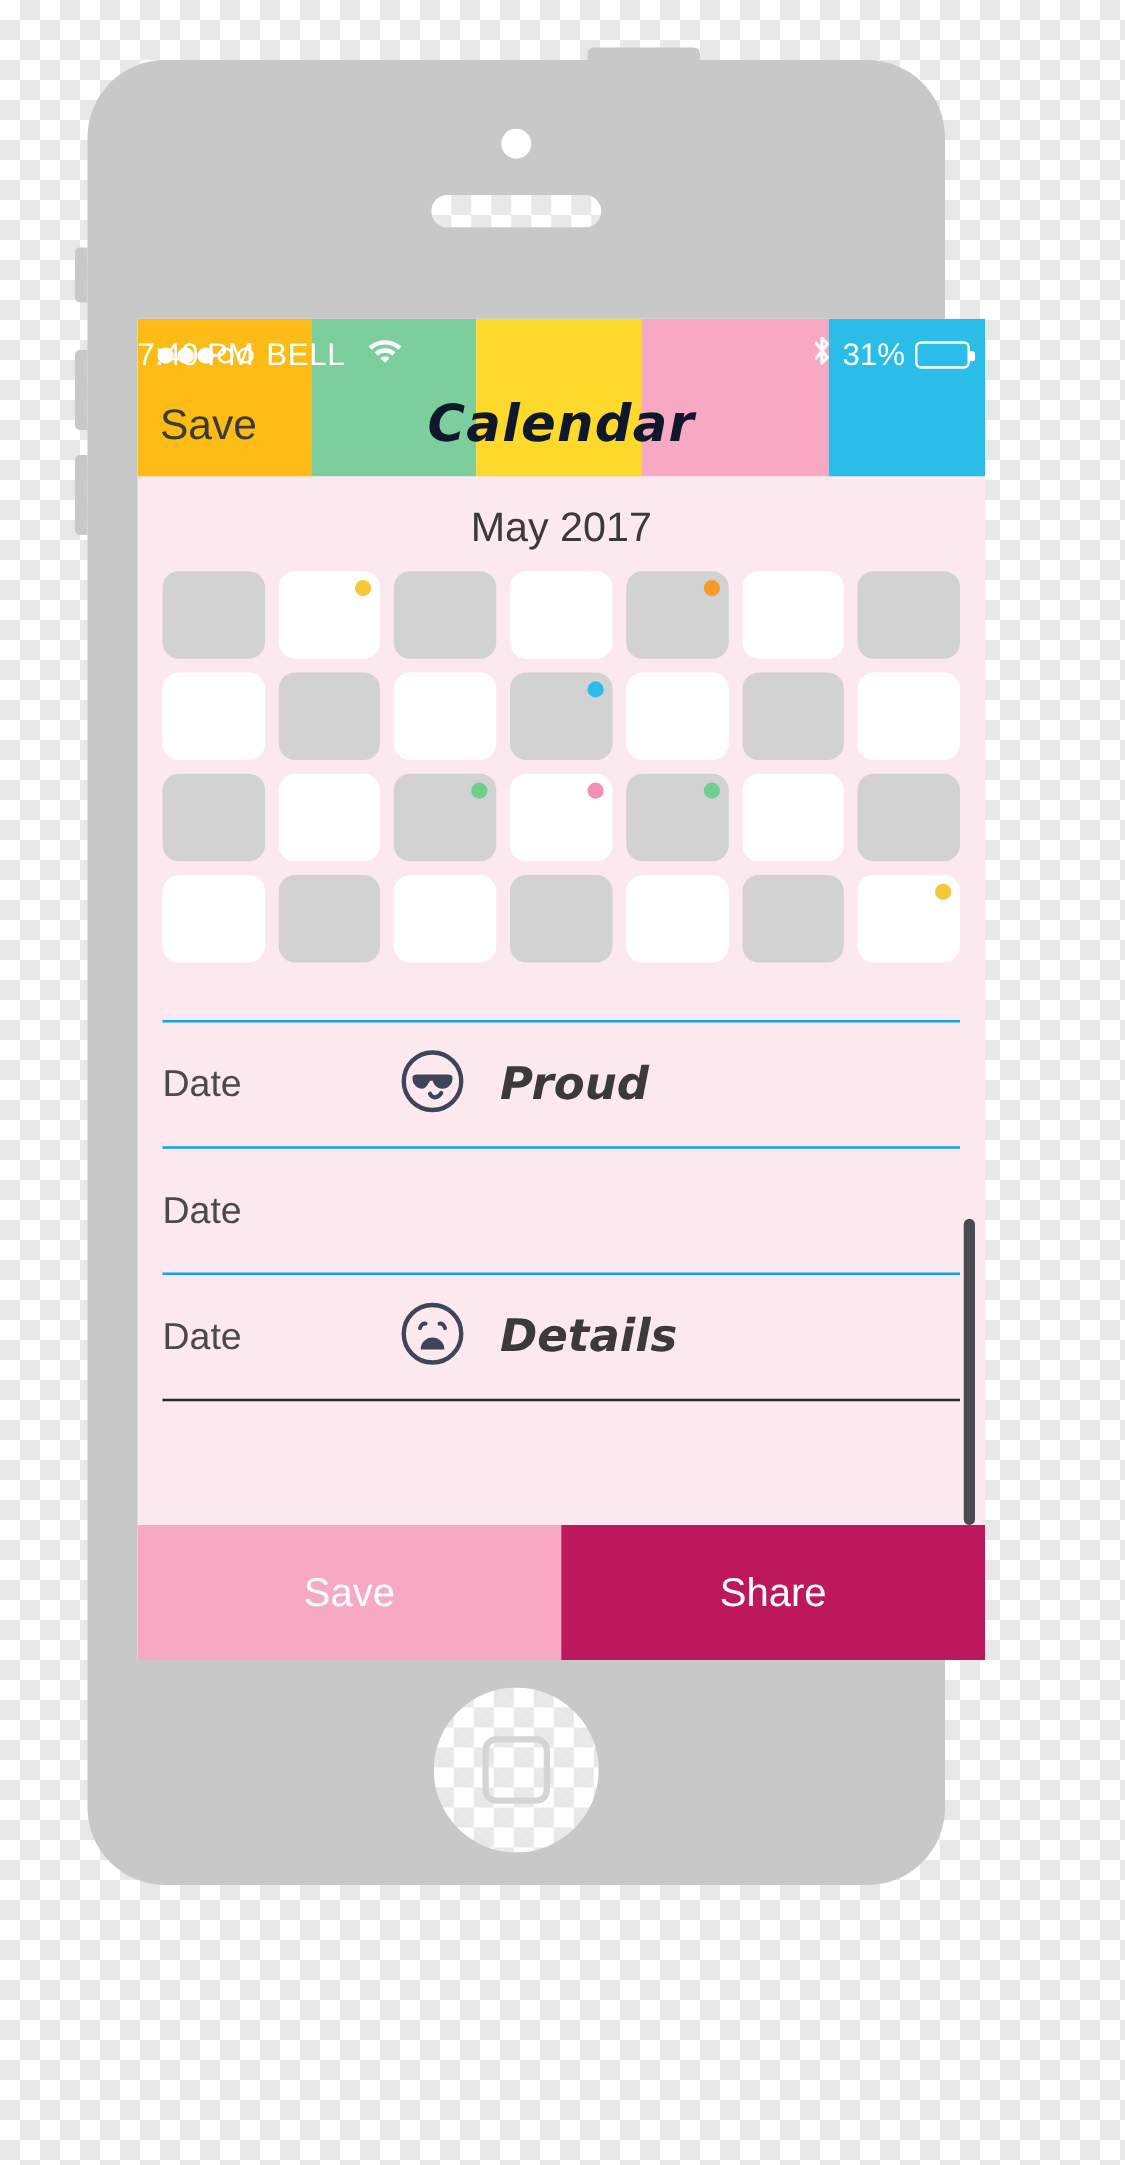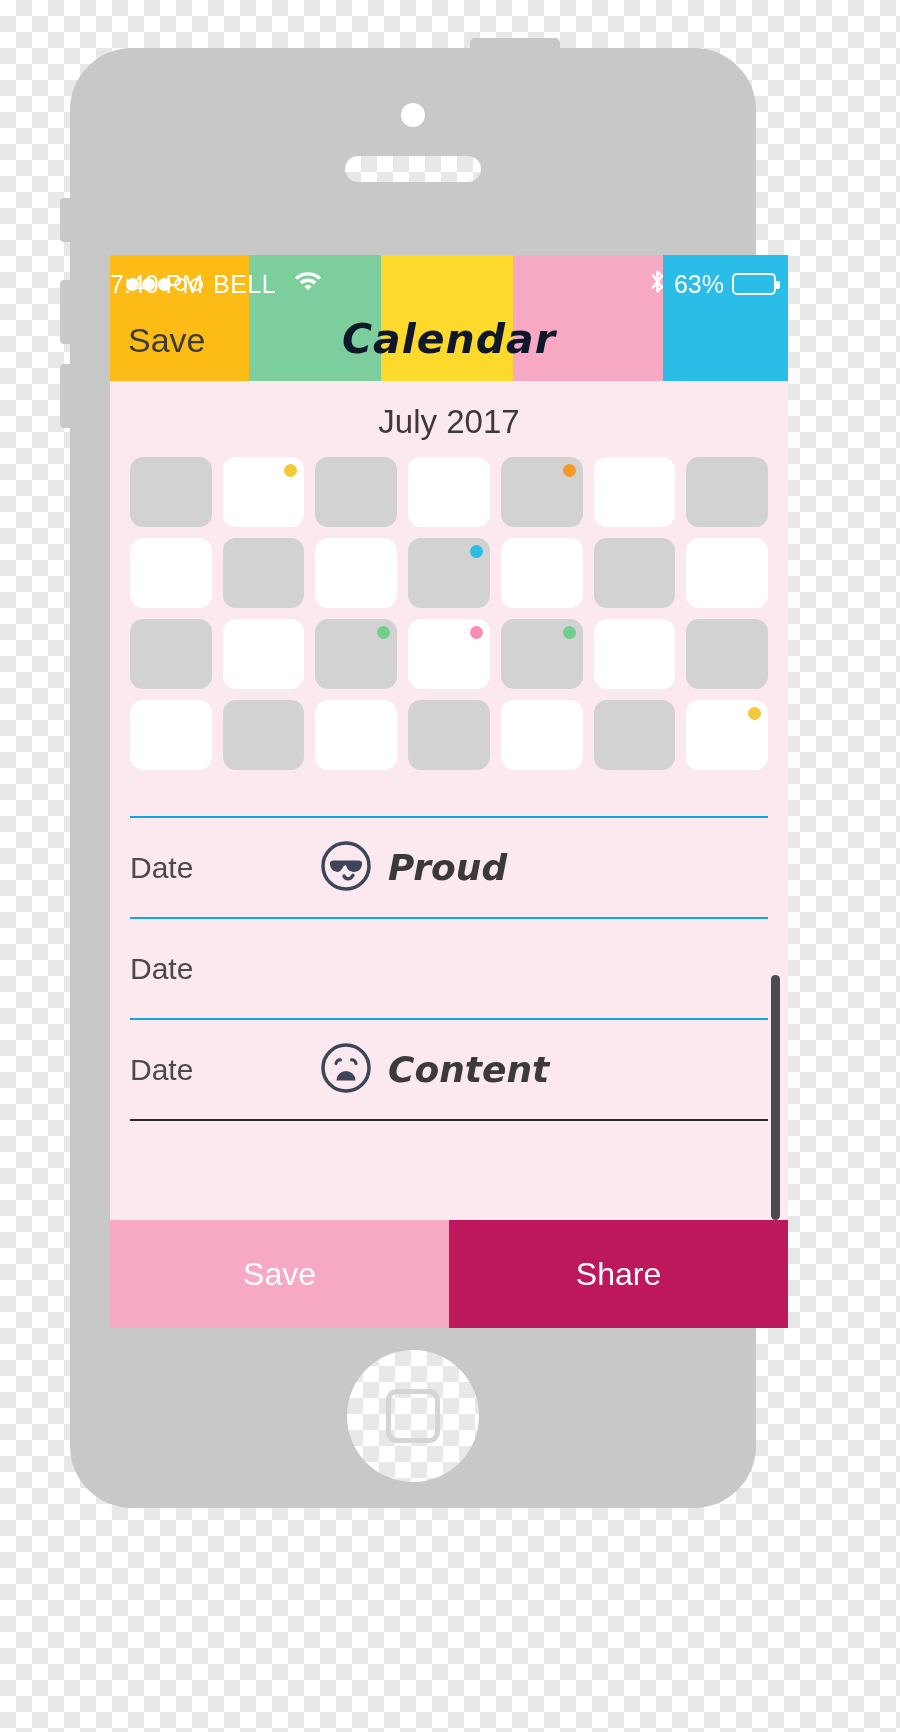--- a/index.html
+++ b/index.html
@@ -285,21 +285,21 @@
   .detail-row:last-child { border-bottom: 2px solid #2a2a2a; }
   .detail-date {
     font-size: 30px;
     color: #4a4a4a;
     width: 190px;
     flex: 0 0 190px;
   }
   .detail-mood {
     display: flex;
     align-items: center;
-    gap: 16px;
+    gap: 28px;
   }
   .mood-label {
     font-size: 36px;
     font-weight: bold;
     font-style: italic;
     color: #3a3a3a;
     font-family: "DejaVu Sans", sans-serif;
   }
 
   
@@ -375,34 +375,34 @@
         </span>
 
         <span id="clock">7:40 PM</span>
 
         <span id="status-right">
           <span>
             <svg width="17" height="27" viewBox="0 0 17 27">
               <path d="M4 7.5L13 19 8.5 23.5V3.5L13 8 4 19.5" fill="none" stroke="#ffffff" stroke-width="2.4" stroke-linecap="round" stroke-linejoin="round"></path>
             </svg>
           </span>
-          <span id="battery-pct">63%</span>
+          <span id="battery-pct">31%</span>
           <span id="battery-icon">
             <span id="battery-fill"></span>
           </span>
         </span>
       </div>
 
       <div id="nav-row">
         <div id="back-button">Save</div>
         <div id="nav-title">Calendar</div>
       </div>
     </div>
 
-    <div id="month-title">July 2017</div>
+    <div id="month-title">May 2017</div>
 
     <div id="calendar-grid">
         <div class="day-cell shaded"></div>
         <div class="day-cell">
           <span class="day-dot" style="background: rgb(245, 200, 58);"></span>
         </div>
         <div class="day-cell shaded"></div>
         <div class="day-cell"></div>
         <div class="day-cell shaded">
           <span class="day-dot" style="background: rgb(245, 154, 40);"></span>
@@ -461,21 +461,21 @@
           </div>
           <div class="detail-row">
             <div class="detail-date">Date</div>
             <div class="detail-mood">
               <span><svg width="52" height="52" viewBox="0 0 52 52">
                   <circle cx="26" cy="26" r="23" fill="none" stroke="#3c4658" stroke-width="3.5"></circle>
                   <path d="M16 21.5c.6-2.6 2.6-4 4.4-3.6" fill="none" stroke="#3c4658" stroke-width="3.2" stroke-linecap="round"></path>
                   <path d="M36 21.5c-.6-2.6-2.6-4-4.4-3.6" fill="none" stroke="#3c4658" stroke-width="3.2" stroke-linecap="round"></path>
                   <path d="M16.5 38.5a9.5 9.5 0 0 1 19 0z" fill="#3c4658"></path>
                 </svg></span>
-              <span class="mood-label">Content</span>
+              <span class="mood-label">Details</span>
             </div>
           </div>
         </div>
     </div>
 
     <div id="details-scrollbar"></div>
 
     <div id="footer">
       <div class="footer-btn" id="save-button" style="background: rgb(247, 169, 196);">Save</div>
       <div class="footer-btn" id="share-button" style="background: #be185d;">Share</div>

